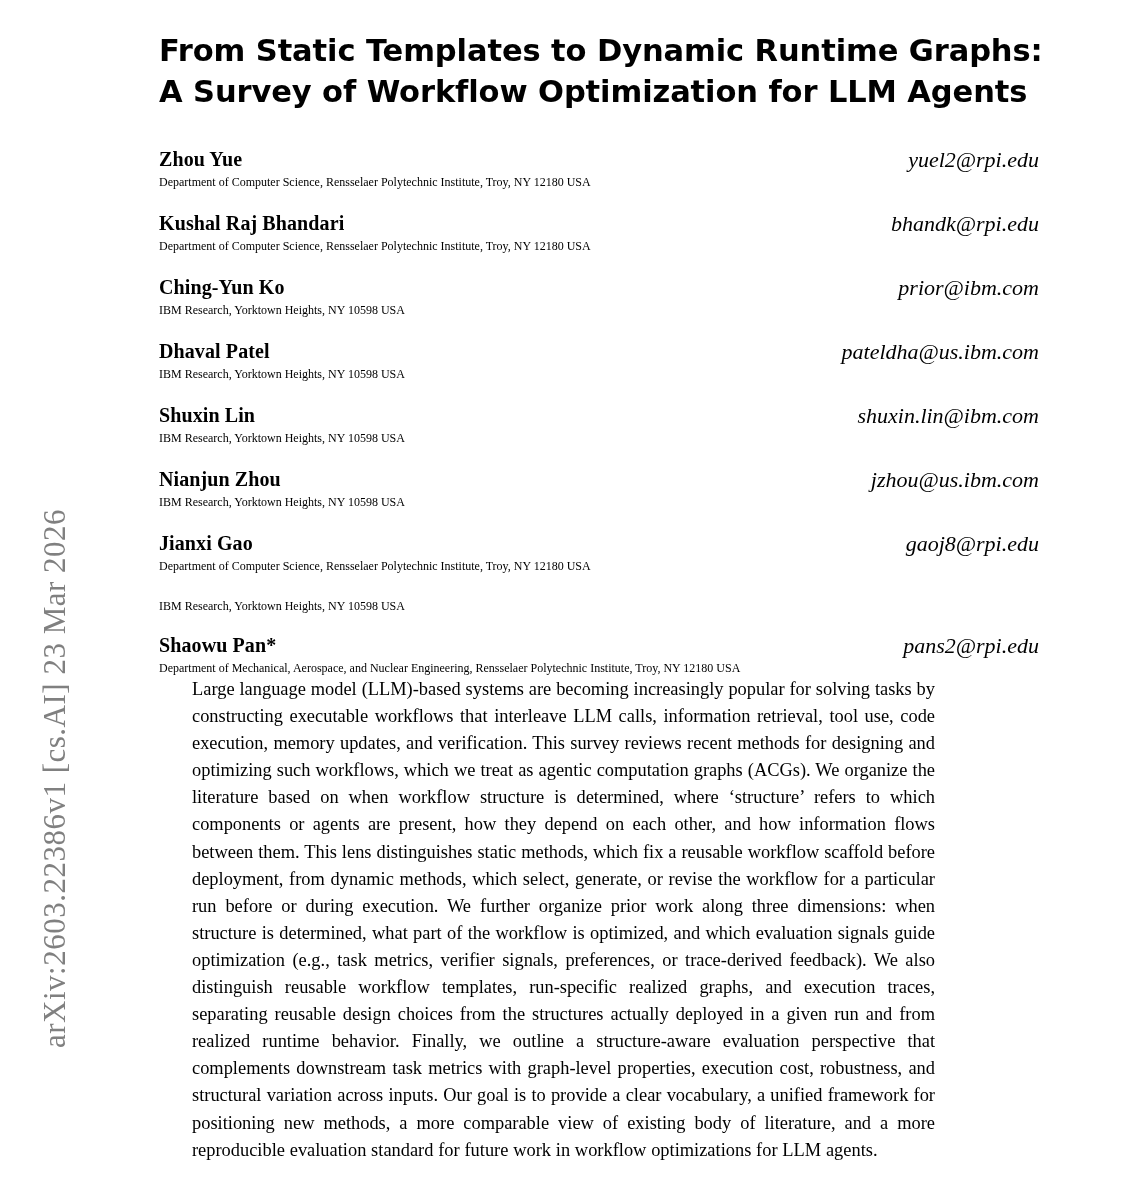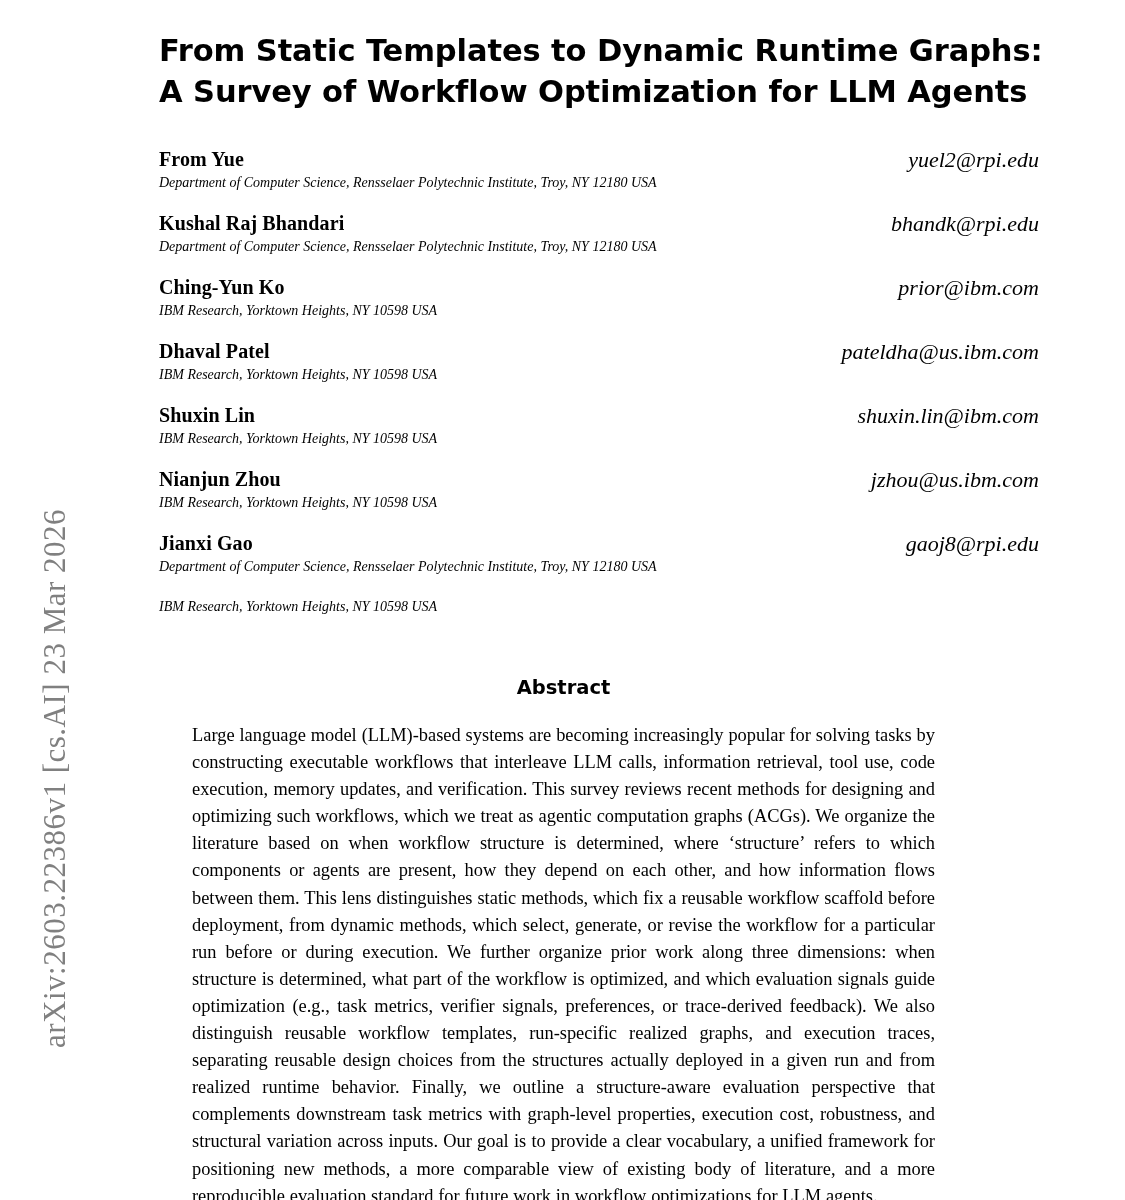--- a/index.html
+++ b/index.html
@@ -86,22 +86,21 @@
     right: 0px;
     top: 2px;
     font-family: "Liberation Serif", serif;
     font-style: italic;
     font-size: 22px;
     line-height: 19px;
     white-space: nowrap;
   }
   .author-affil {
     font-family: "Liberation Serif", serif;
-    font-style: italic;
-    font-size: 14px;
+    font-size: 12px;
     line-height: 21px;
     margin-top: 2px;
     width: 880px;
     text-align: justify;
     text-align-last: left;
   }
   .author-entry.tight { margin-bottom: 17px; }
 
   
   #abstract-block {
@@ -139,21 +138,21 @@
 
   <h1 id="title-block">
     <span class="title-line">From Static Templates to Dynamic Runtime Graphs:</span>
     <span class="title-line">A Survey of Workflow Optimization for LLM Agents</span>
   </h1>
 
   <div id="authors-block">
 
     <div class="author-entry">
       <div class="author-headrow">
-        <span class="author-name">From Yue</span>
+        <span class="author-name">Zhou Yue</span>
         <span class="author-email">yuel2@rpi.edu</span>
       </div>
       <div class="author-affil">Department of Computer Science, Rensselaer Polytechnic Institute, Troy, NY 12180 USA</div>
     </div>
 
     <div class="author-entry">
       <div class="author-headrow">
         <span class="author-name">Kushal Raj Bhandari</span>
         <span class="author-email">bhandk@rpi.edu</span>
       </div>
@@ -198,21 +197,25 @@
         <span class="author-email">gaoj8@rpi.edu</span>
       </div>
       <div class="author-affil">Department of Computer Science, Rensselaer Polytechnic Institute, Troy, NY 12180 USA</div>
     </div>
 
     <div class="author-entry tight">
       <div class="author-affil">IBM Research, Yorktown Heights, NY 10598 USA</div>
     </div>
 
     <div class="author-entry tight">
+      <div class="author-headrow">
+        <span class="author-name">Shaowu Pan*</span>
+        <span class="author-email">pans2@rpi.edu</span>
+      </div>
+      <div class="author-affil">Department of Mechanical, Aerospace, and Nuclear Engineering, Rensselaer Polytechnic Institute, Troy, NY 12180 USA</div>
     </div>
 
   </div>
 </div>
 
 <div id="abstract-block">
-  <div id="abstract-heading">Abstract</div>
   <div id="abstract-text">Large language model (LLM)-based systems are becoming increasingly popular for solving tasks by constructing executable workflows that interleave LLM calls, information retrieval, tool use, code execution, memory updates, and verification. This survey reviews recent methods for designing and optimizing such workflows, which we treat as agentic computation graphs (ACGs). We organize the literature based on when workflow structure is determined, where ‘structure’ refers to which components or agents are present, how they depend on each other, and how information flows between them. This lens distinguishes static methods, which fix a reusable workflow scaffold before deployment, from dynamic methods, which select, generate, or revise the workflow for a particular run before or during execution. We further organize prior work along three dimensions: when structure is determined, what part of the workflow is optimized, and which evaluation signals guide optimization (e.g., task metrics, verifier signals, preferences, or trace-derived feedback). We also distinguish reusable workflow templates, run-specific realized graphs, and execution traces, separating reusable design choices from the structures actually deployed in a given run and from realized runtime behavior. Finally, we outline a structure-aware evaluation perspective that complements downstream task metrics with graph-level properties, execution cost, robustness, and structural variation across inputs. Our goal is to provide a clear vocabulary, a unified framework for positioning new methods, a more comparable view of existing body of literature, and a more reproducible evaluation standard for future work in workflow optimizations for LLM agents.</div>
 </div>
 
 </body></html>

